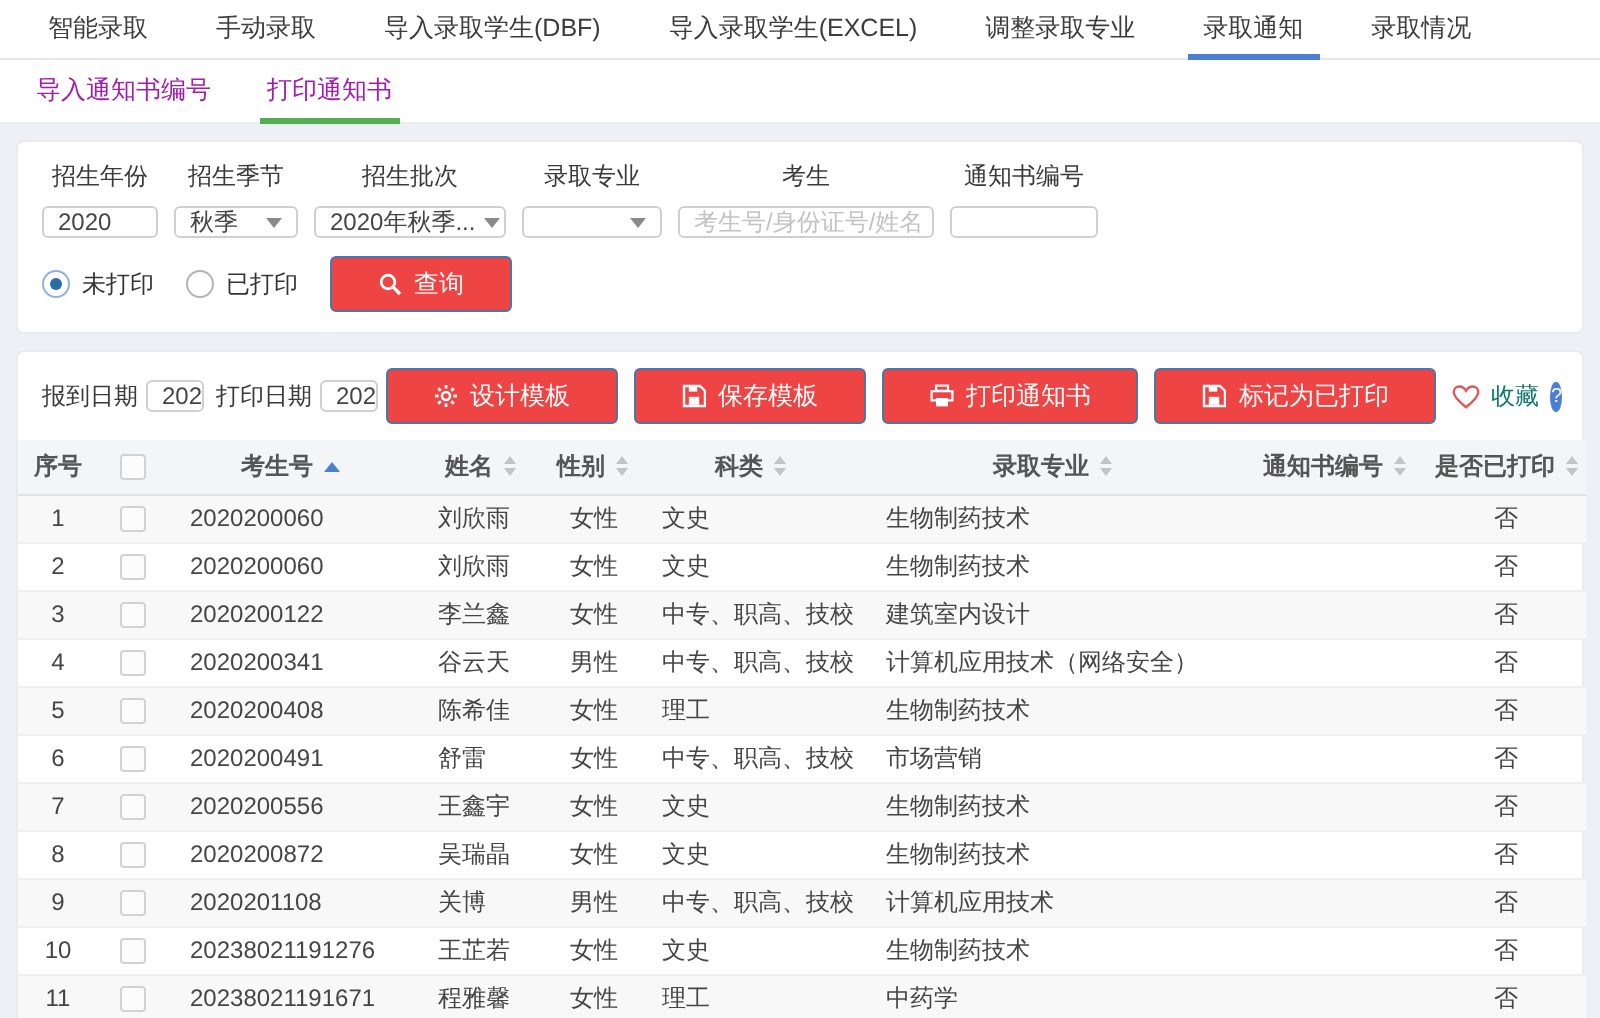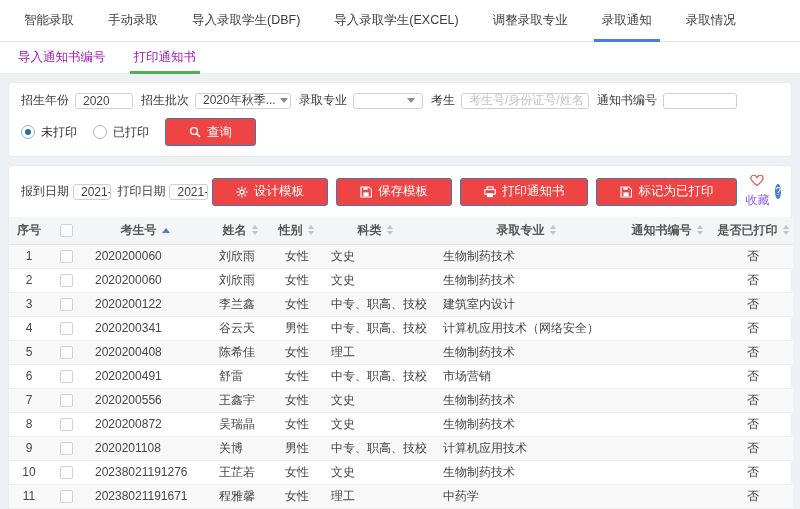--- a/index.html
+++ b/index.html
@@ -5,21 +5,21 @@
   * { box-sizing: border-box; margin: 0; padding: 0; }
   html,body { width: 800px; height: 509px; }
   body {
     background: #edf1f5;
     font-family: "Liberation Sans", "DejaVu Sans", sans-serif;
     font-size: 12px; color: #333;
     overflow: hidden;
   }
   
   .topnav {
-    background: #fff; height: 42px;
+    background: #fff; height: 30px;
     display: flex; align-items: stretch; gap: 34px;
     padding: 0 24px; border-bottom: 1px solid #e4e6e8;
     font-size: 12.5px; white-space: nowrap;
   }
   .topnav .tab { position: relative; display: flex; align-items: center; color: #3c3c3c; cursor: pointer; }
   .topnav .tab.active::after {
     content: ""; position: absolute; left: -8px; right: -8px; bottom: -1px;
     height: 3px; background: #4a7fd4;
   }
   
@@ -33,21 +33,21 @@
   .subnav .tab.active::after {
     content: ""; position: absolute; left: -4px; right: -4px; bottom: -1px;
     height: 3px; background: #52ae53;
   }
   
   .card { background: #fff; border: 1px solid #e9ebee; border-radius: 4px; margin: 0 8px; }
   .filters-card { margin-top: 8px; padding: 9px 12px 10px; }
   .main-card { margin-top: 8px; padding-bottom: 0; }
   
   .f-row { display: flex; align-items: center; gap: 8px; white-space: nowrap; }
-  .f-group { display: flex; align-items: center; gap: 6px; }
+  .f-group { display: flex; align-items: center; gap: 6px; flex-direction: column; }
   .f-label { color: #3a3a3a; font-size: 12px; }
   .inp, .sel {
     height: 16px; border: 1px solid #cfcfcf; border-radius: 3px; background: #fff;
     display: flex; align-items: center; padding: 0 7px; font-size: 12px; color: #444;
     overflow: hidden;
     text-align: right;
   }
   .sel { justify-content: space-between; gap: 4px; }
   .caret { width: 0; height: 0; border-left: 4px solid transparent; border-right: 4px solid transparent; border-top: 5px solid #8a8a8a; flex: 0 0 auto; }
   .placeholder { color: #c2c2c2; }
@@ -60,21 +60,21 @@
   .btn-primary {
     background: #ef4444; border: 1px solid #4478b0; color: #fff;
     height: 28px; border-radius: 3px; padding: 0 23px;
     display: inline-flex; align-items: center; gap: 6px; font-size: 12.5px; cursor: pointer;
   }
   .btn-primary svg { display: block; }
   
   .toolbar { display: flex; align-items: center; justify-content: flex-end; gap: 4px; padding: 8px 10px 8px; white-space: nowrap; }
   .toolbar .f-label { margin-left: 2px; }
   .date-inp { width: 78px; }
-  .fav { display: inline-flex; align-items: center; gap: 5px; color: #8b5cf6; margin-left: 4px; cursor: pointer; flex-direction: column; }
+  .fav { display: inline-flex; align-items: center; gap: 5px; color: #0f766e; margin-left: 4px; cursor: pointer; }
   .help-dot {
     width: 15px; height: 15px; border-radius: 50%; background: #4a7fd4; color: #fff;
     font-size: 10px; display: inline-flex; align-items: center; justify-content: center;
     margin-left: 2px; cursor: pointer;
   }
   
   table { width: 100%; border-collapse: collapse; font-size: 12px; table-layout: fixed; }
   thead th {
     background: #f4f5f6; color: #555; font-weight: bold; height: 27px;
     border-bottom: 1px solid #e3e3e3; text-align: center; padding: 0 4px;
@@ -111,20 +111,27 @@
   <div class="tab active">打印通知书</div>
 </div>
 
 <div class="card filters-card">
   <div class="f-row">
     <div class="f-group">
       <span class="f-label">招生年份</span>
       <div class="inp" style="width:58px">
           <span>2020</span>
         </div>
+    </div>
+    <div class="f-group">
+      <span class="f-label">招生季节</span>
+      <div class="sel" style="width:62px">
+        <span>秋季</span>
+        <span class="caret"></span>
+      </div>
     </div>
     <div class="f-group">
       <span class="f-label">招生批次</span>
       <div class="sel" style="width:96px">
         <span>2020年秋季...</span>
         <span class="caret"></span>
       </div>
     </div>
     <div class="f-group">
       <span class="f-label">录取专业</span>

